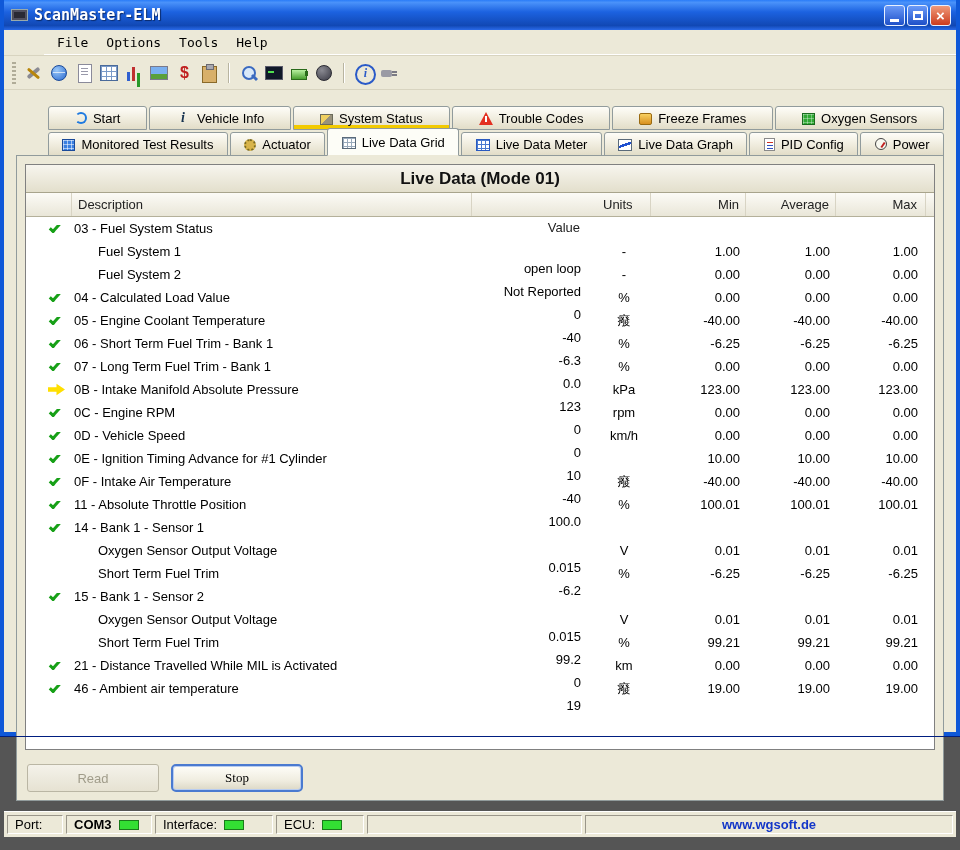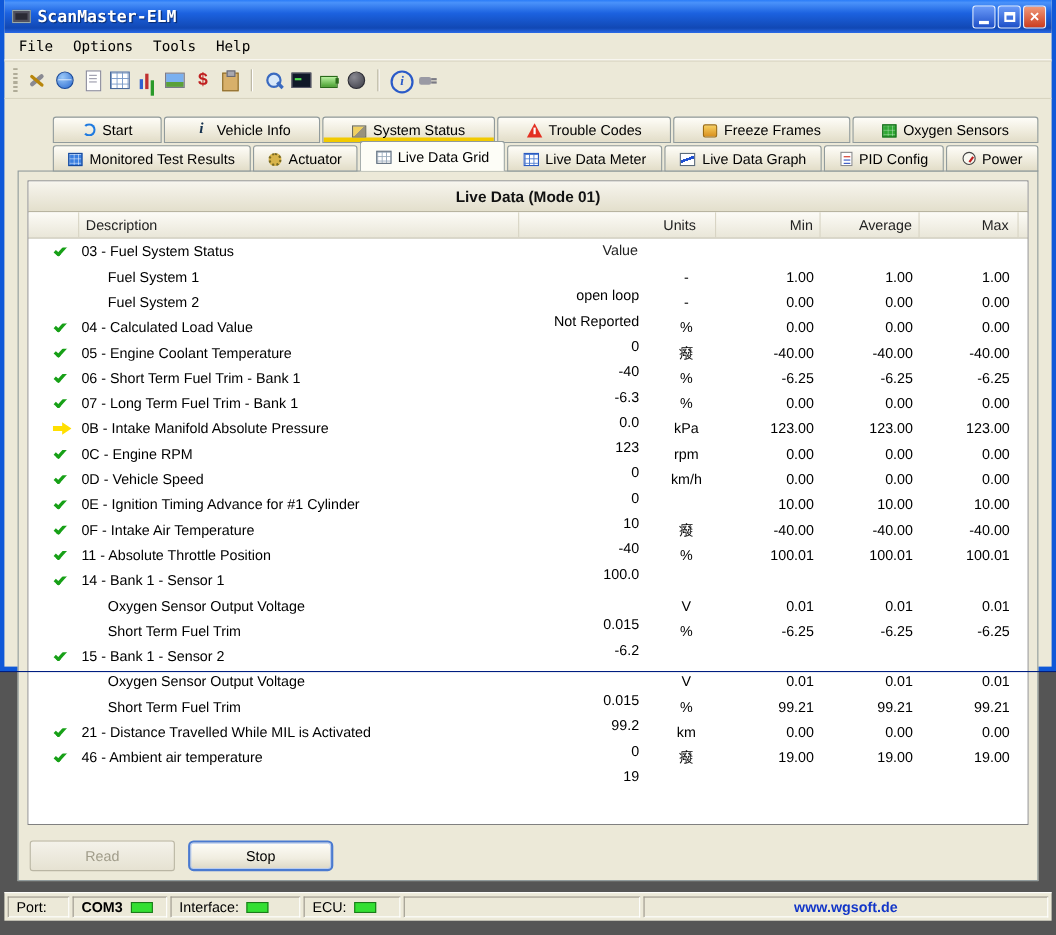--- a/index.html
+++ b/index.html
@@ -2,21 +2,21 @@
 <html><head>
 <meta charset="utf-8">
 <style>
   * { box-sizing: border-box; margin: 0; padding: 0; }
   body {
     width: 960px; height: 850px; overflow: hidden;
     font-family: "Liberation Sans", sans-serif;
     background: #555;
   }
   .frame {
-    width: 960px; height: 610px;
+    width: 960px; height: 736px;
     border-left: 4px solid #0f58d8; border-right: 4px solid #0f58d8; border-bottom: 4px solid #0f58d8;
     outline: 1px solid #001e80;
     background: #ece9d8;
     display: flex; flex-direction: column;
   }
   
   .titlebar {
     height: 30px; flex: none;
     background: linear-gradient(180deg,#2a7cf8 0%,#4a92fa 8%,#1c62e0 40%,#1148b4 85%,#2a6ae8 100%);
     display: flex; align-items: center; gap: 6px; padding: 0 5px 0 7px;
@@ -34,21 +34,21 @@
     width: 21px; height: 21px; border-radius: 3px; border: 1px solid #e8f0ff;
     display: flex; align-items: center; justify-content: center; color: #fff;
   }
   .wbtn.min, .wbtn.max { background: linear-gradient(#6a9af8,#1e50c8); }
   .wbtn.close { background: linear-gradient(#f09a7a,#cc3c1e); font: bold 15px "Liberation Sans", sans-serif; }
   .g-min { width: 9px; height: 3px; background: #fff; margin-top: 10px; }
   .g-max { width: 10px; height: 9px; border: 2px solid #fff; border-top-width: 3px; }
   
   .menubar {
     height: 25px; flex: none; display: flex; align-items: center; padding-left: 4px;
-    font: 13px "DejaVu Sans Mono", monospace; border-bottom: 1px solid #fff;
+    font: 13px "DejaVu Sans Mono", monospace; border-bottom: 1px solid #fff; margin-left: 40px;
   }
   .menu-item { padding: 3px 9px; cursor: default; }
   
   .toolbar {
     height: 35px; flex: none; display: flex; align-items: center; gap: 3px;
     padding-left: 4px; border-top: 1px solid #d8d4c0; border-bottom: 1px solid #d8d4c0;
   }
   .grip { width: 4px; height: 22px; margin: 0 4px;
     background: repeating-linear-gradient(180deg,#b0ac98 0 2px, transparent 2px 4px); }
   .tsep { width: 2px; height: 20px; border-left: 1px solid #b8b4a0; border-right: 1px solid #fff; margin: 0 5px; }
@@ -120,21 +120,21 @@
   .tico-pid-config::after { content:""; position:absolute; left:2px; top:3px; width:6px; height:1px; background:#d03020; box-shadow: 0 3px 0 #3050c0, 0 6px 0 #3050c0; }
   .tico-power { width: 12px; height: 12px; border-radius: 50%; border: 1px solid #444; background: #f8f8f0; }
   .tico-power::after { content:""; position:absolute; left:6px; top:3px; width:2px; height:6px; background:#c02020; transform: rotate(35deg); }
   
   .tabpage {
     flex: 1; border: 1px solid #919b9c; background: #ece9d8;
     padding: 8px; margin-bottom: 10px;
   }
   .grid { border: 1px solid #808080; background: #fff; }
   .grid-title {
-    height: 28px; line-height: 28px; text-align: center; font-weight: bold; font-size: 14px;
+    height: 28px; line-height: 28px; text-align: center; font-weight: bold; font-size: 17px;
     background: linear-gradient(#f7f5ee,#e3dfcc); border-bottom: 1px solid #a8a48c; color: #111;
   }
   .grid-head {
     display: flex; height: 24px; align-items: stretch; font-size: 13px; color: #222;
     background: linear-gradient(#fcfbf6,#e9e6d8); border-bottom: 1px solid #b4b09a;
   }
   .gh { display: flex; align-items: center; padding: 0 6px; border-right: 1px solid #d8d4c4; }
   .grid-body { height: 532px; overflow: hidden; background: #fff; }
   .grow { display: flex; height: 23px; align-items: center; font-size: 13px; color: #000; }
   .gc { padding: 0 6px; overflow: hidden; white-space: nowrap; }
@@ -157,21 +157,21 @@
   .xpbtn {
     width: 132px; height: 28px; font: 13px "Liberation Sans", sans-serif;
     border-radius: 3px; cursor: default;
   }
   .xpbtn.disabled {
     color: #a09c8a; background: linear-gradient(#f4f2ea,#e6e2d2);
     border: 1px solid #bab6a4;
   }
   .xpbtn.default {
     color: #000; background: linear-gradient(#fefdf8,#f0ede0 60%,#dcd8c6);
-    border: 2px solid #4a7ad0; border-radius: 5px; box-shadow: inset 0 0 0 1px #b8ccf0;
+    border: 2px solid #4a7ad0; border-radius: 5px; box-shadow: inset 0 0 0 1px #b8ccf0; font-family: Liberation Serif, serif;
   }
   
   .statusbar {
     height: 26px; flex: none; display: flex; align-items: stretch; gap: 3px;
     padding: 3px 3px; border-top: 1px solid #fff; background: #ece9d8; font-size: 13px;
   }
   .scell {
     border: 1px solid; border-color: #9a968a #ffffff #ffffff #9a968a;
     display: flex; align-items: center; gap: 7px; padding: 0 7px; white-space: nowrap;
   }

